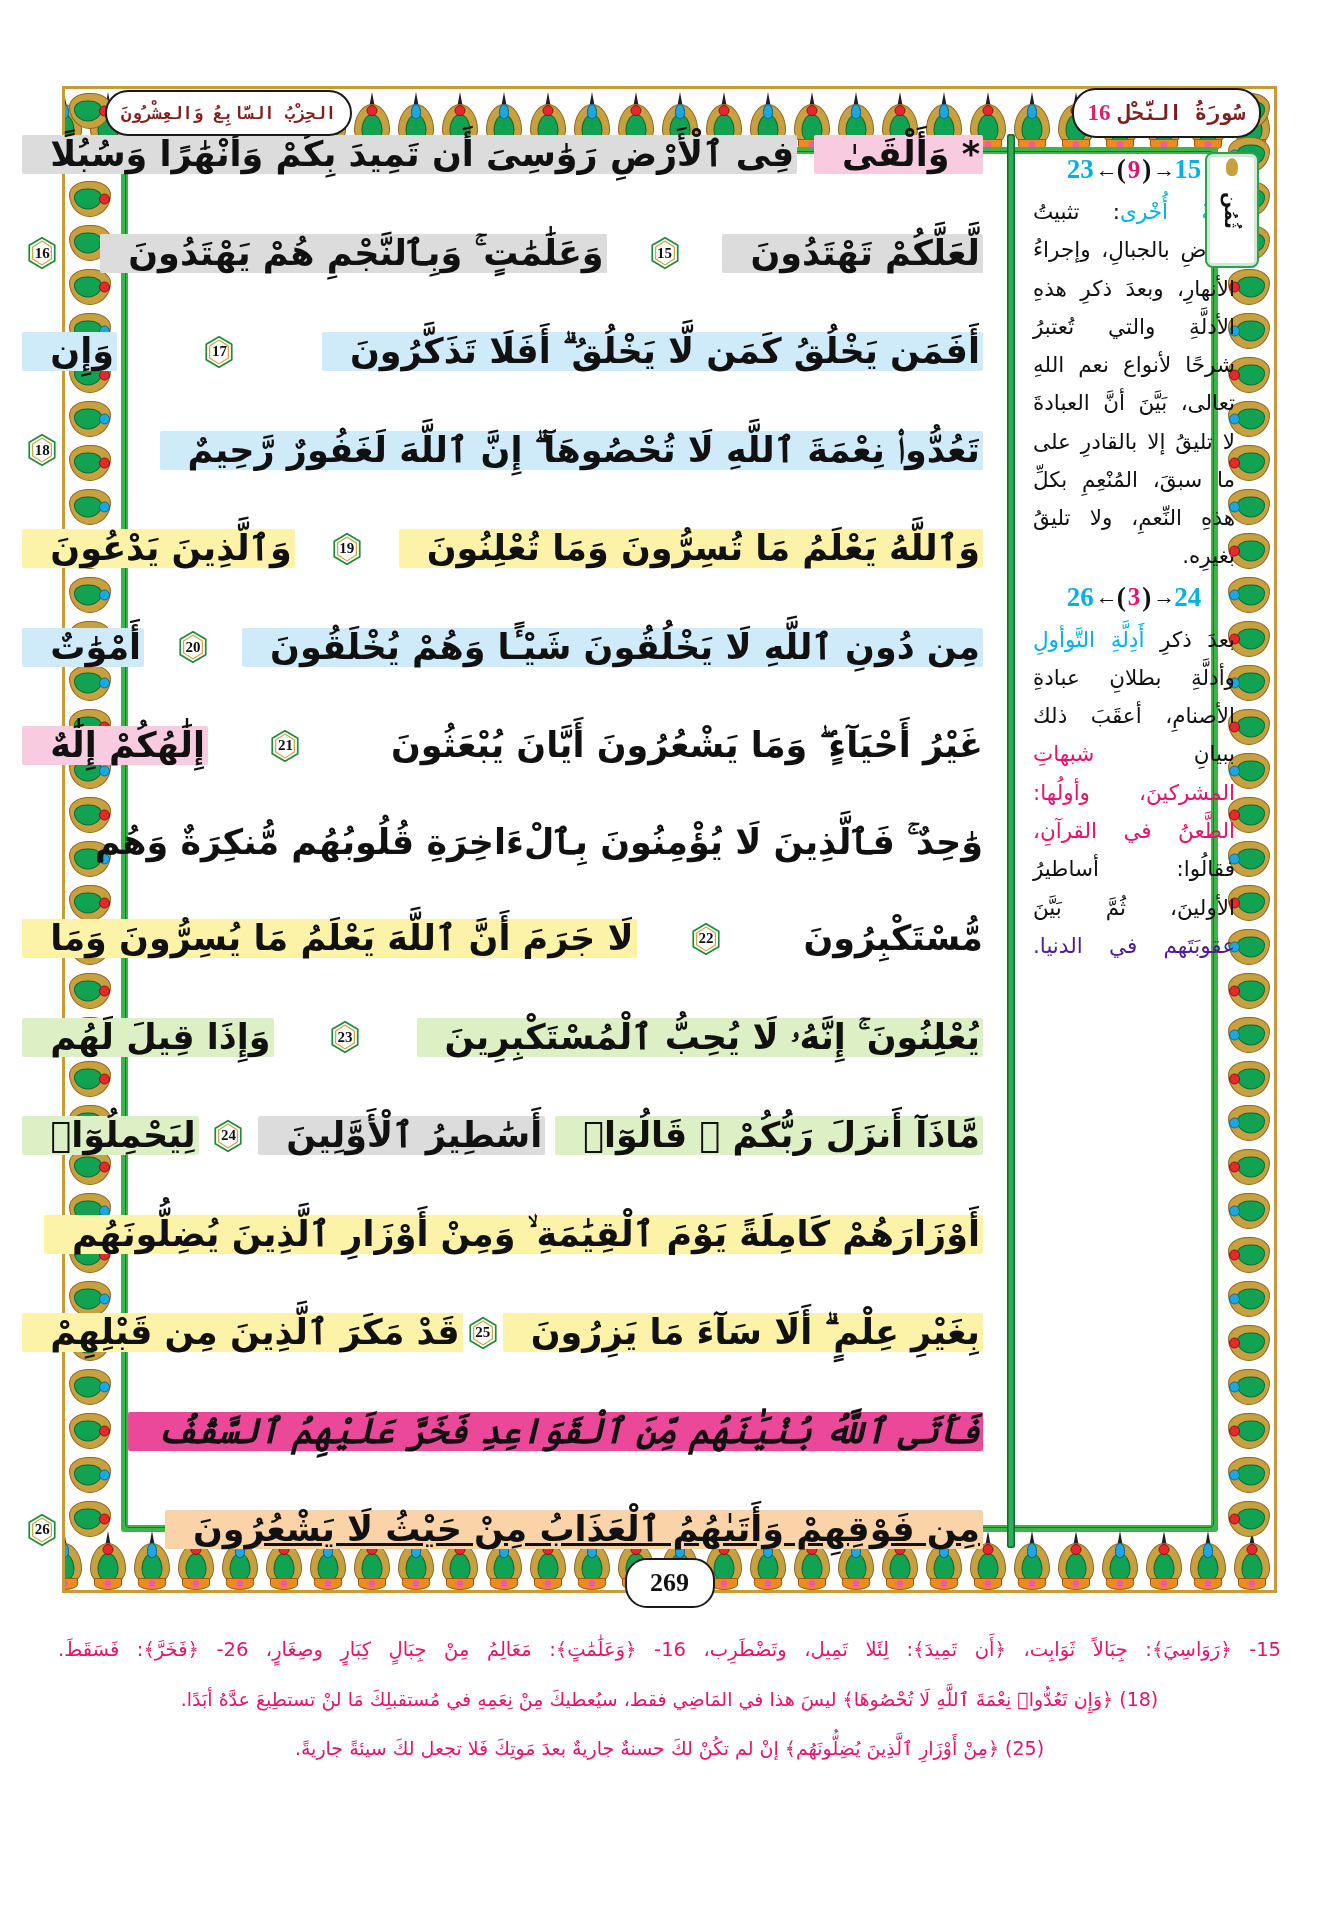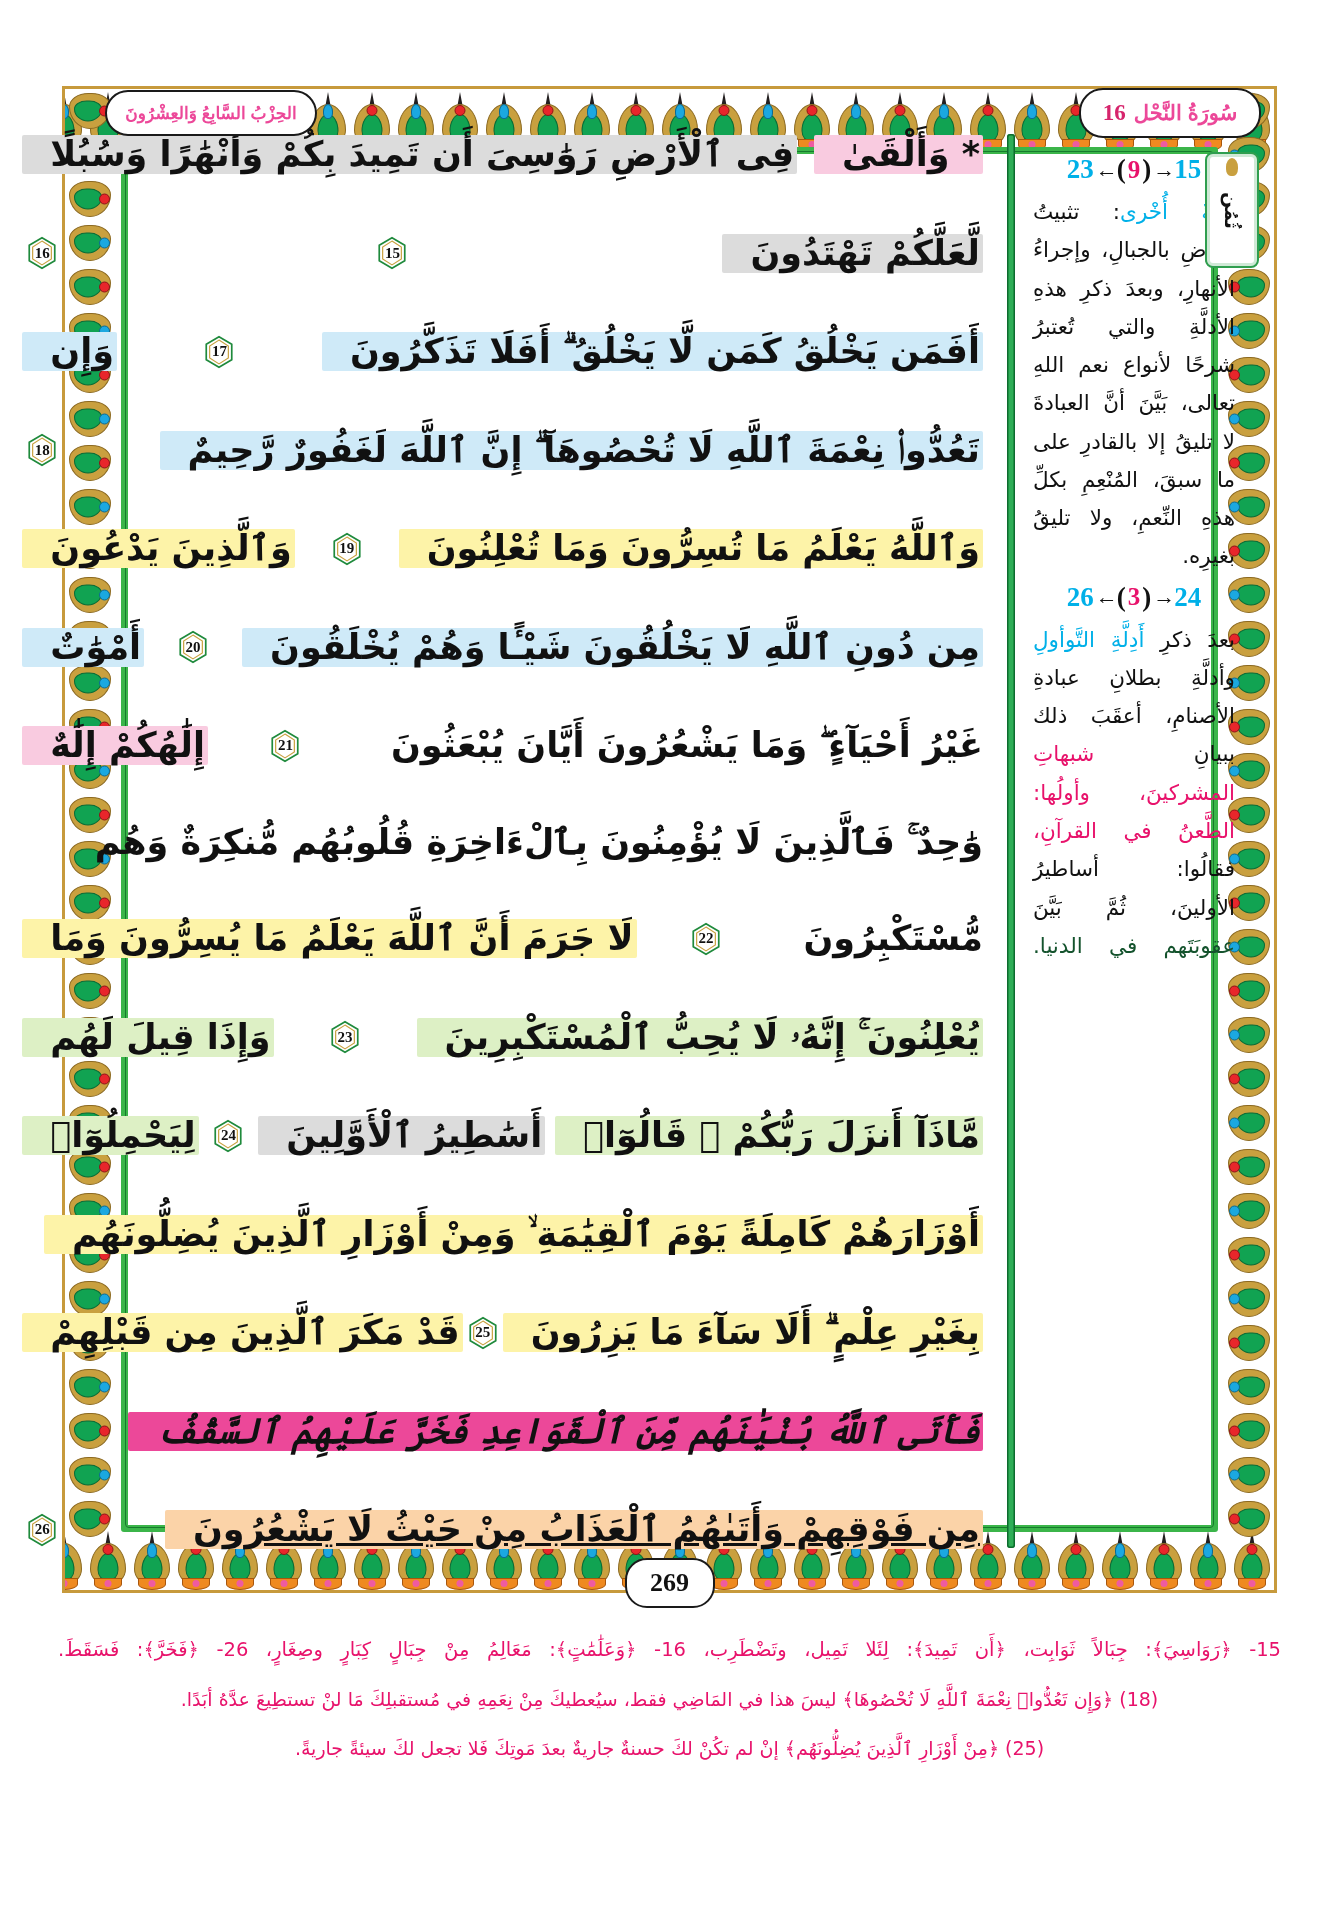--- a/index.html
+++ b/index.html
@@ -106,22 +106,22 @@
   }
 
   
   .cartouche{
     position:absolute;background:#fff;border:2px solid #1a1a1a;
     border-radius:24px;display:flex;align-items:center;justify-content:center;
     gap:8px;padding:0 14px;z-index:6;
   }
   #surah-cartouche{right:78px;top:88px;height:46px;min-width:150px;}
   #hizb-cartouche{left:105px;top:90px;height:42px;min-width:180px;}
-  .cart-ar{font-family:Liberation Sans, sans-serif;
-    font-size:21px;color:#ec4899;font-weight:700;white-space:nowrap;}
+  .cart-ar{font-family:Liberation Mono, monospace;
+    font-size:21px;color:#7f1d1d;font-weight:700;white-space:nowrap;}
   #hizb-cartouche .cart-ar{font-size:17px;}
   .cart-num{font-family:"Liberation Serif",serif;font-size:23px;color:#d6246c;font-weight:700;}
 
   
   #thumn-marker{
     position:absolute;right:80px;top:152px;width:50px;height:112px;
     background:#fff;border:2px solid #2f9e4f;border-radius:8px;
     display:flex;align-items:center;justify-content:center;z-index:6;
     box-shadow:inset 0 0 0 3px #cfe9d6;
   }
@@ -1056,41 +1056,42 @@
         <p class="sb-para"><span style="color:#00b0e8">أَدِلَّةٌ أُخْرى</span>: تثبيتُ الأرضِ بالجبالِ، وإجراءُ الأنهارِ، وبعدَ ذكرِ هذهِ الأدلَّةِ والتي تُعتبرُ شرحًا لأنواع نعم اللهِ تعالى، بَيَّنَ أنَّ العبادةَ لا تليقُ إلا بالقادرِ على ما سبقَ، المُنْعِمِ بكلِّ هذهِ النِّعمِ، ولا تليقُ بغيرِه.</p>
         <div class="sb-range">
           <span class="num">26</span>
           <span class="arrow">←</span>
           <span class="paren">(</span>
           <span class="cnt">3</span>
           <span class="paren">)</span>
           <span class="arrow">→</span>
           <span class="num">24</span>
         </div>
-        <p class="sb-para">بعدَ ذكرِ <span style="color:#00b0e8">أَدِلَّةِ التَّوأولِ</span> وأدلَّةِ بطلانِ عبادةِ الأصنامِ، أعقَبَ ذلك ببيانِ <span style="color:#e8126b">شبهاتِ المشركينَ، وأولُها: الطَّعنُ في القرآنِ،</span> فقالُوا: أساطيرُ الأولينَ، ثُمَّ بَيَّنَ <span style="color:#14532d">عقوبَتَهم في الدنيا.</span></p>
+        <p class="sb-para">بعدَ ذكرِ <span style="color:#00b0e8">أَدِلَّةِ التَّوأولِ</span> وأدلَّةِ بطلانِ عبادةِ الأصنامِ، أعقَبَ ذلك ببيانِ <span style="color:#e8126b">شبهاتِ المشركينَ، وأولُها: الطَّعنُ في القرآنِ،</span> فقالُوا: أساطيرُ الأولينَ، ثُمَّ بَيَّنَ <span style="color:#4c1d95">عقوبَتَهم في الدنيا.</span></p>
       </aside>
 
     <div id="divider">
       <div class="dline"></div>
     </div>
 
     <section id="mushaf">
         <div class="ayah-line">
           <span class="seg hl-pink seg-hl">* وَأَلْقَىٰ</span>
           <span class="seg hl-grey seg-hl">فِى ٱلْأَرْضِ رَوَٰسِىَ أَن تَمِيدَ بِكُمْ وَأَنْهَٰرًا وَسُبُلًا</span>
         </div>
         <div class="ayah-line">
           <span class="seg hl-grey seg-hl">لَّعَلَّكُمْ تَهْتَدُونَ</span>
           <span class="ayah-mark">
             <svg viewBox="0 0 40 40" aria-hidden="true">
               <polygon points="20,2 35,11 35,29 20,38 5,29 5,11" fill="#ffffff" stroke="#1f8a3c" stroke-width="2"></polygon>
               <polygon points="20,6 31,13 31,27 20,34 9,27 9,13" fill="#ffffff" stroke="#c9a03f" stroke-width="1.4"></polygon>
             </svg>
             <span>15</span>
           </span>
+          <span class="seg hl-grey seg-hl">وَعَلَٰمَٰتٍ ۚ وَبِٱلنَّجْمِ هُمْ يَهْتَدُونَ</span>
           <span class="ayah-mark">
             <svg viewBox="0 0 40 40" aria-hidden="true">
               <polygon points="20,2 35,11 35,29 20,38 5,29 5,11" fill="#ffffff" stroke="#1f8a3c" stroke-width="2"></polygon>
               <polygon points="20,6 31,13 31,27 20,34 9,27 9,13" fill="#ffffff" stroke="#c9a03f" stroke-width="1.4"></polygon>
             </svg>
             <span>16</span>
           </span>
         </div>
         <div class="ayah-line">
           <span class="seg hl-blue seg-hl">أَفَمَن يَخْلُقُ كَمَن لَّا يَخْلُقُ ۗ أَفَلَا تَذَكَّرُونَ</span>

